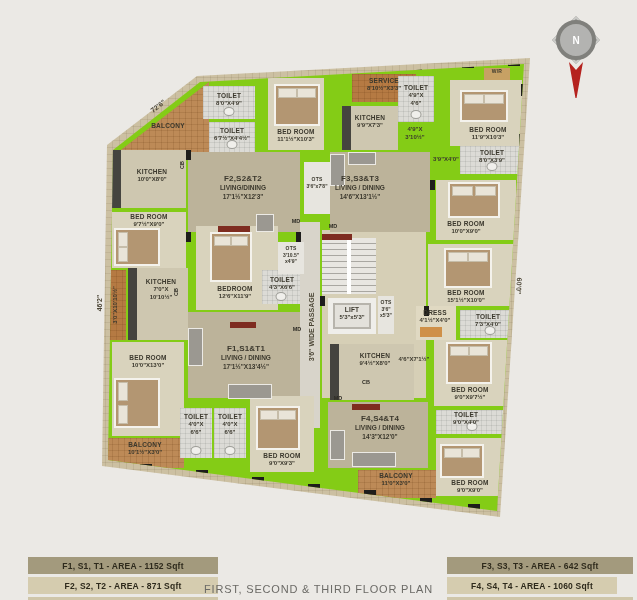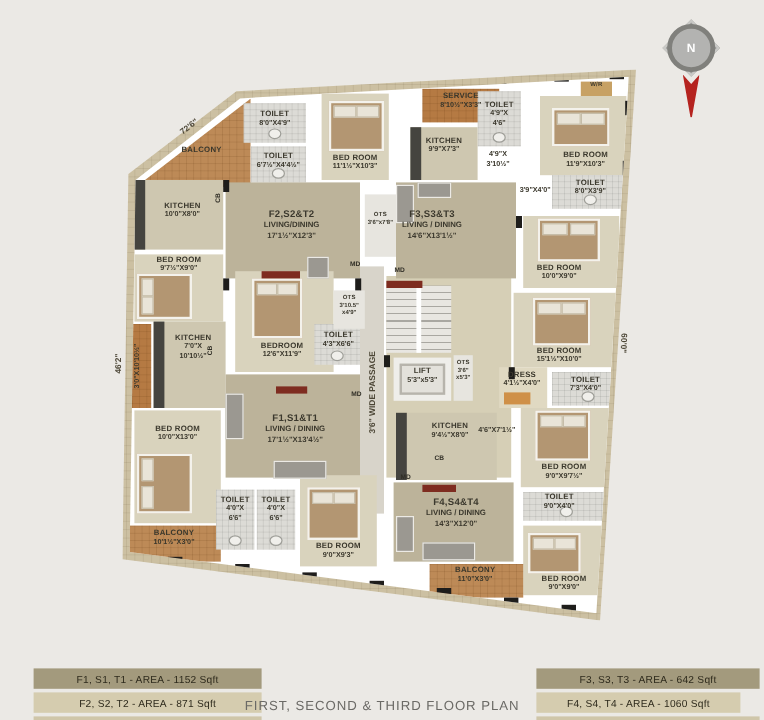--- a/index.html
+++ b/index.html
@@ -6,21 +6,21 @@
   #app{position:relative;width:637px;height:600px;background:#ebe9e5;overflow:hidden;
        font-family:"Liberation Sans",sans-serif;}
   
   .site{position:absolute;inset:0;
     background-color:#ccc0a2;
     background-image:linear-gradient(rgba(90,75,40,.10) 1px,transparent 1px),
                      linear-gradient(90deg,rgba(90,75,40,.10) 1px,transparent 1px);
     background-size:7px 7px;
     clip-path:polygon(197px 76px,530px 58px,500px 517px,102px 466px,107px 145px);}
   
-  .bld{position:absolute;inset:0;background:#ffffff;
+  .bld{position:absolute;inset:0;background:#84cc16;
     clip-path:polygon(200px 82px,524px 64px,497px 511px,108px 460px,113px 150px);}
   .room{position:absolute;box-sizing:border-box;}
   .t-bedroom{background:#d9d3bd;}
   .t-living{background:#bcb39a;}
   .t-hall{background:#d6cfb6;}
   .t-passage{background:#d8d4ca;}
   .t-kitchen{background:#cec7b0;}
   .t-kitchen::before{content:"";position:absolute;left:0;top:0;bottom:0;width:9px;background:#45443f;}
   .t-toilet{background-color:#dcdbd6;
     background-image:linear-gradient(rgba(0,0,0,.07) 1px,transparent 1px),
@@ -72,21 +72,21 @@
   .c-diamond{position:absolute;left:7px;top:7px;width:34px;height:34px;background:#9b9b98;
     transform:rotate(45deg);box-shadow:inset 0 0 0 2px #c9c9c6;}
   .c-circle{position:absolute;left:4px;top:4px;width:40px;height:40px;border-radius:50%;
     background:#b3b3b1;border:4px solid #80807c;box-sizing:border-box;
     display:flex;align-items:center;justify-content:center;}
   .c-n{font-size:10px;font-weight:bold;color:#ffffff;}
   .c-arrow{position:absolute;left:17px;top:46px;width:14px;height:36px;background:#b5231f;
     clip-path:polygon(0 0,50% 22%,100% 0,54% 100%,46% 100%);}
   
   .bar{position:absolute;height:17px;display:flex;align-items:center;justify-content:center;z-index:9;}
-  .bar span{font-size:8.5px;font-weight:normal;color:#2e2a1c;letter-spacing:.2px;}
+  .bar span{font-size:8.5px;font-weight:bold;color:#2e2a1c;letter-spacing:.2px;}
   .bar.dark{background:#a39a7d;}
   .bar.light{background:#d5ccaf;}
   .bar.strip{height:3px;background:#cfc6a9;}
   .plan-title{position:absolute;left:50%;top:583px;transform:translateX(-50%);
     font-size:11px;color:#6b6a66;letter-spacing:.8px;white-space:nowrap;z-index:9;}
 </style>
 </head>
 <body>
 
 <div id="app">

